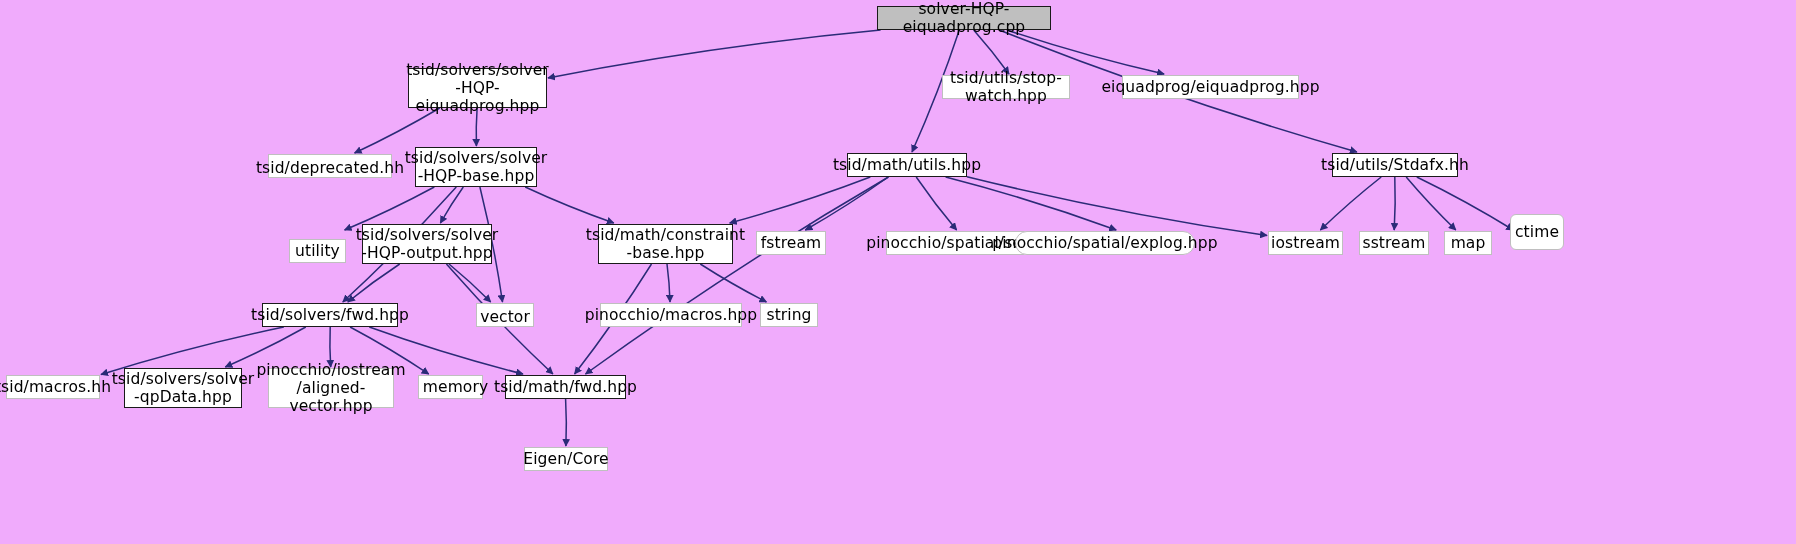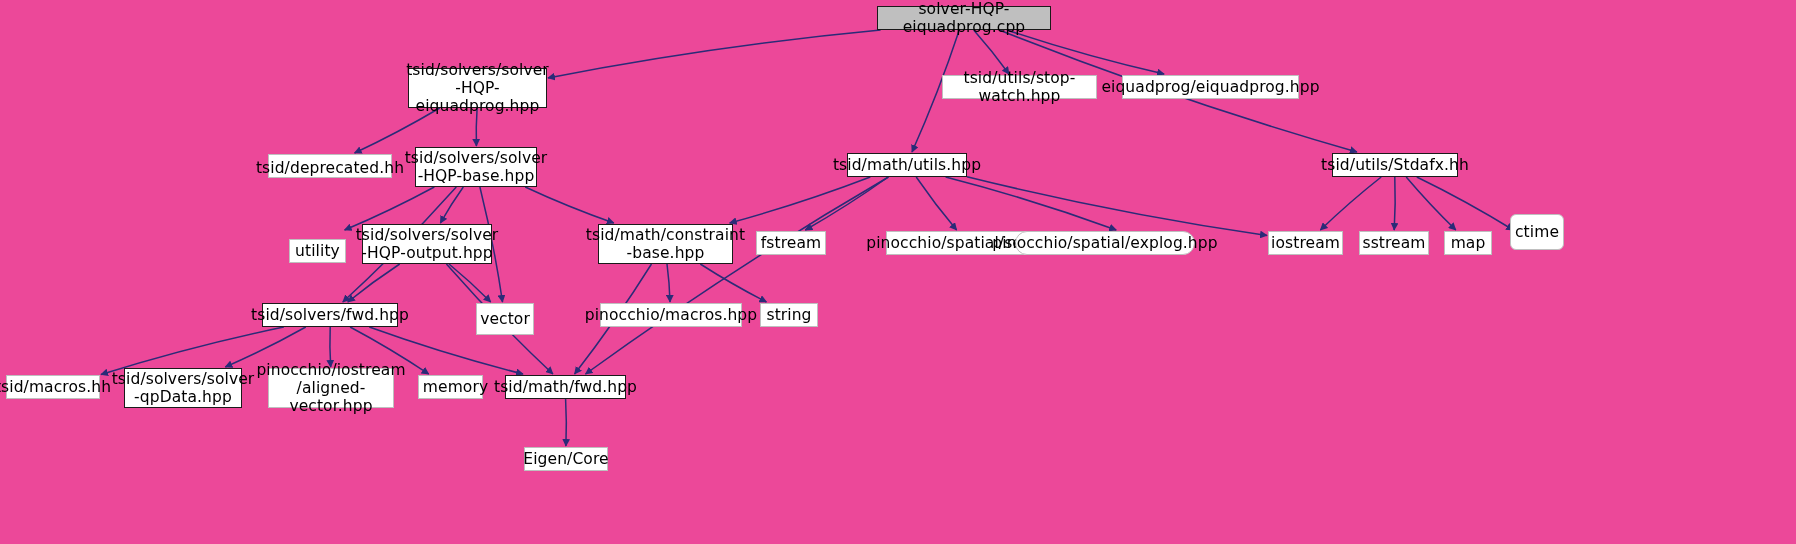--- a/index.html
+++ b/index.html
@@ -7,21 +7,21 @@
     padding: 0;
     background: #ffffff;
   }
   body {
     font-family: "DejaVu Sans", sans-serif;
   }
   #graph-root {
     position: relative;
     width: 1796px;
     height: 544px;
-    background: #ec4899;
+    background: #f0abfc;
     overflow: hidden;
   }
   #edge-layer {
     position: absolute;
     left: 0;
     top: 0;
     width: 1796px;
     height: 544px;
     pointer-events: none;
   }
@@ -97,41 +97,41 @@
         <path d="M 330.2 327.0 Q 329.4 347.0 330.7 367.0" fill="none" stroke="#2b2b77" stroke-width="1.5" marker-end="url(#arrow)"></path>
         <path d="M 350.1 327.0 Q 390.6 348.6 428.7 374.0" fill="none" stroke="#2b2b77" stroke-width="1.5" marker-end="url(#arrow)"></path>
         <path d="M 369.3 327.0 Q 445.0 354.3 523.0 374.0" fill="none" stroke="#2b2b77" stroke-width="1.5" marker-end="url(#arrow)"></path>
         <path d="M 565.6 399.0 Q 566.9 422.5 565.9 446.0" fill="none" stroke="#2b2b77" stroke-width="1.5" marker-end="url(#arrow)"></path>
       </g>
   </svg>
   <div id="nodes-group">
       <div class="node root" style="left: 877px; top: 6px; width: 174px; height: 24px;"><span class="node-label">solver-HQP-eiquadprog.cpp</span></div>
       <div class="node strong" style="left: 408px; top: 68px; width: 139px; height: 40px;"><span class="node-label">tsid/solvers/solver
 -HQP-eiquadprog.hpp</span></div>
-      <div class="node weak" style="left: 942px; top: 75px; width: 155px; height: 24px;"><span class="node-label">tsid/utils/stop-watch.hpp</span></div>
+      <div class="node weak" style="left: 942px; top: 75px; width: 128px; height: 24px;"><span class="node-label">tsid/utils/stop-watch.hpp</span></div>
       <div class="node weak" style="left: 1122px; top: 75px; width: 177px; height: 24px;"><span class="node-label">eiquadprog/eiquadprog.hpp</span></div>
       <div class="node weak" style="left: 268px; top: 154px; width: 124px; height: 24px; align-items: flex-end;"><span class="node-label">tsid/deprecated.hh</span></div>
       <div class="node strong" style="left: 415px; top: 147px; width: 122px; height: 40px;"><span class="node-label">tsid/solvers/solver
 -HQP-base.hpp</span></div>
       <div class="node strong" style="left: 847px; top: 153px; width: 120px; height: 24px;"><span class="node-label">tsid/math/utils.hpp</span></div>
       <div class="node strong" style="left: 1332px; top: 153px; width: 126px; height: 24px;"><span class="node-label">tsid/utils/Stdafx.hh</span></div>
       <div class="node weak" style="left: 289px; top: 231px; width: 57px; height: 24px; margin-top: 8px;"><span class="node-label">utility</span></div>
       <div class="node strong" style="left: 362px; top: 224px; width: 130px; height: 40px;"><span class="node-label">tsid/solvers/solver
 -HQP-output.hpp</span></div>
       <div class="node strong" style="left: 598px; top: 224px; width: 135px; height: 40px;"><span class="node-label">tsid/math/constraint
 -base.hpp</span></div>
       <div class="node weak" style="left: 750px; top: 231px; width: 70px; height: 24px; margin-left: 6px;"><span class="node-label">fstream</span></div>
       <div class="node weak" style="left: 886px; top: 231px; width: 161px; height: 24px;"><span class="node-label">pinocchio/spatial/se3.hpp</span></div>
       <div class="node weak" style="left: 1015px; top: 231px; width: 180px; height: 24px; border-radius: 12px;"><span class="node-label">pinocchio/spatial/explog.hpp</span></div>
       <div class="node weak" style="left: 1268px; top: 231px; width: 75px; height: 24px;"><span class="node-label">iostream</span></div>
       <div class="node weak" style="left: 1359px; top: 231px; width: 70px; height: 24px;"><span class="node-label">sstream</span></div>
       <div class="node weak" style="left: 1444px; top: 231px; width: 48px; height: 24px;"><span class="node-label">map</span></div>
       <div class="node weak" style="left: 1510px; top: 214px; width: 54px; height: 36px; border-radius: 6px;"><span class="node-label">ctime</span></div>
       <div class="node strong" style="left: 262px; top: 303px; width: 136px; height: 24px;"><span class="node-label">tsid/solvers/fwd.hpp</span></div>
-      <div class="node weak" style="left: 476px; top: 303px; width: 58px; height: 32px;"><span class="node-label">vector</span></div>
+      <div class="node weak" style="left: 476px; top: 303px; width: 58px; height: 24px; align-items: flex-end;"><span class="node-label">vector</span></div>
       <div class="node weak" style="left: 600px; top: 303px; width: 142px; height: 24px;"><span class="node-label">pinocchio/macros.hpp</span></div>
       <div class="node weak" style="left: 760px; top: 303px; width: 58px; height: 24px;"><span class="node-label">string</span></div>
       <div class="node weak" style="left: 6px; top: 375px; width: 94px; height: 24px;"><span class="node-label">tsid/macros.hh</span></div>
       <div class="node strong" style="left: 124px; top: 368px; width: 118px; height: 40px;"><span class="node-label">tsid/solvers/solver
 -qpData.hpp</span></div>
       <div class="node weak" style="left: 268px; top: 368px; width: 126px; height: 40px;"><span class="node-label">pinocchio/iostream
 /aligned-vector.hpp</span></div>
       <div class="node weak" style="left: 418px; top: 375px; width: 65px; height: 24px; padding-left: 16px;"><span class="node-label">memory</span></div>
       <div class="node strong" style="left: 505px; top: 375px; width: 121px; height: 24px;"><span class="node-label">tsid/math/fwd.hpp</span></div>
       <div class="node weak" style="left: 524px; top: 447px; width: 84px; height: 24px;"><span class="node-label">Eigen/Core</span></div>

